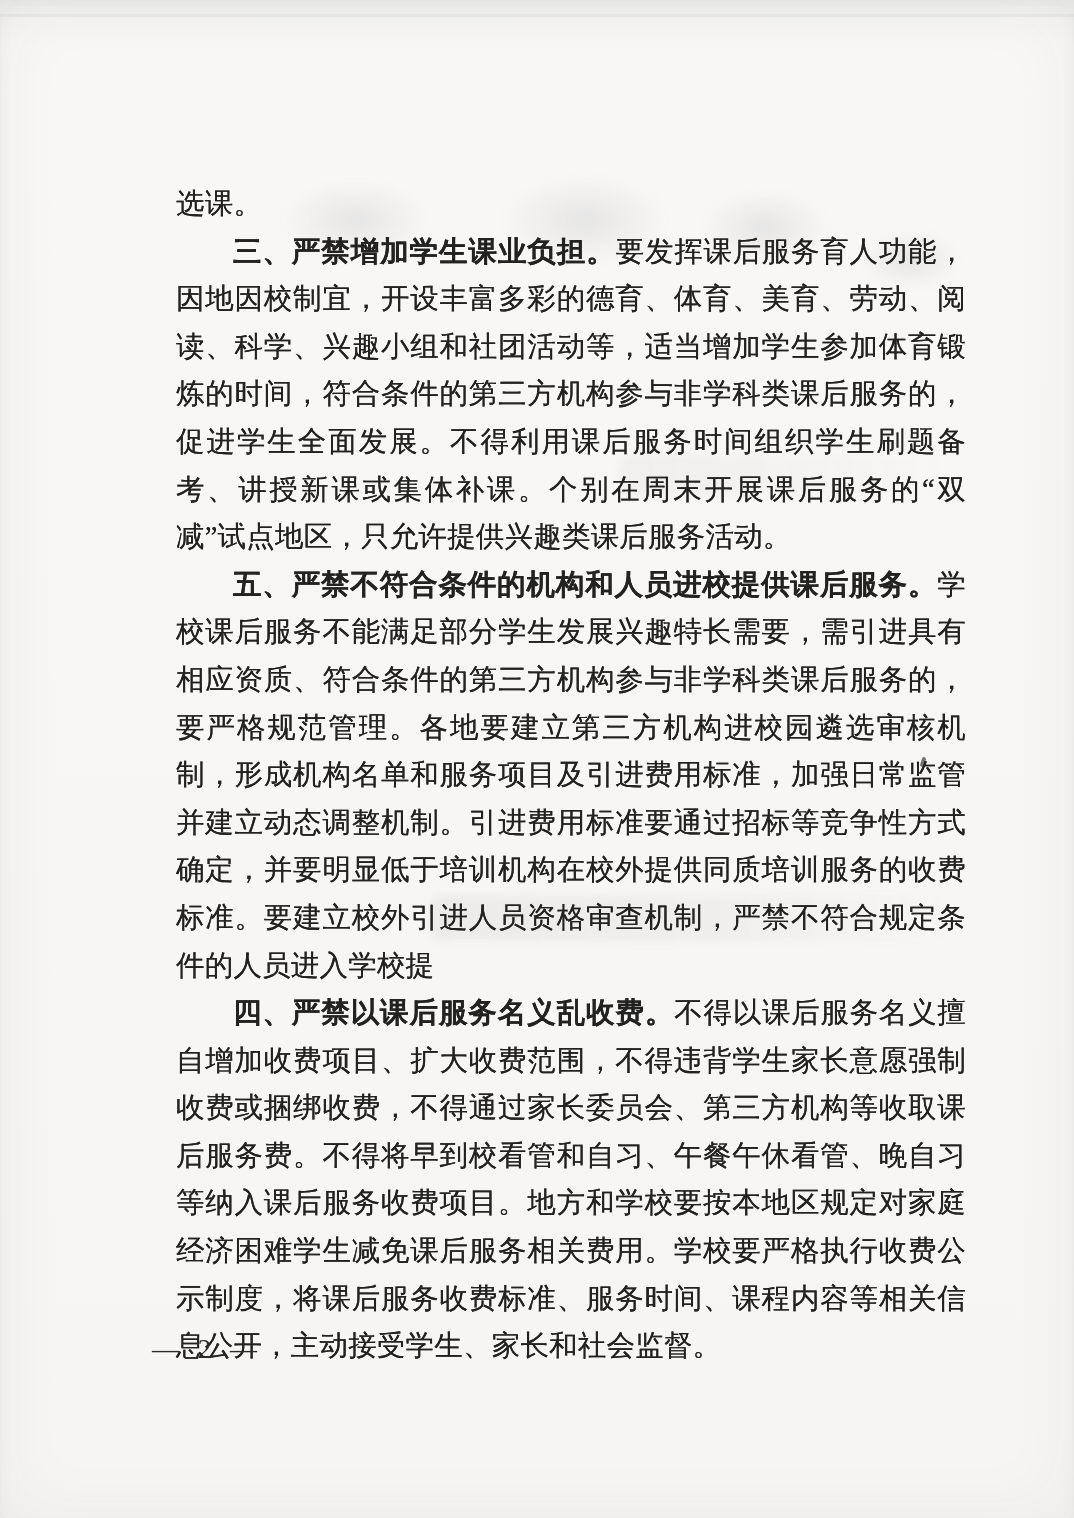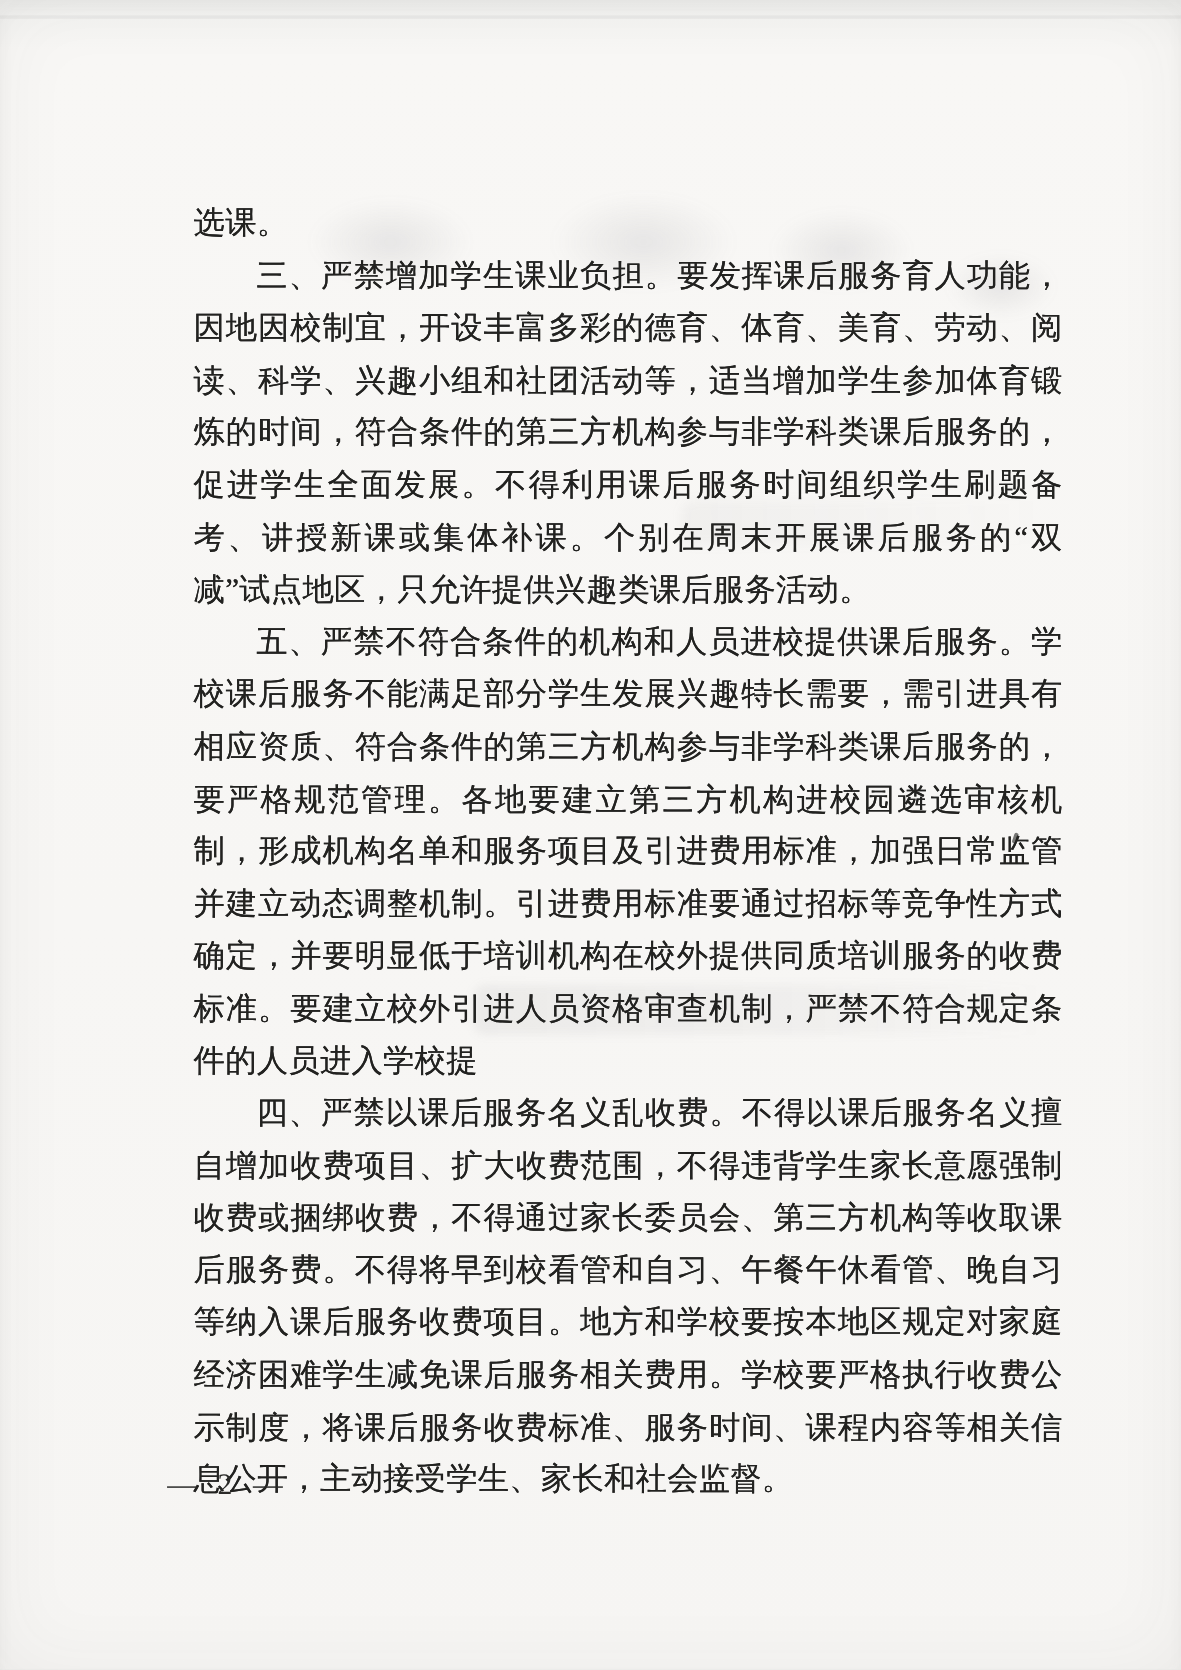--- a/index.html
+++ b/index.html
@@ -65,21 +65,21 @@
     text-align: justify;
     text-align-last: left;
     letter-spacing: 0.2px;
     
     text-shadow: 0 0 0.6px rgba(20,20,20,0.85);
   }
   p.continuation { text-indent: 0; }
   p.para { text-indent: 2em; }
   .run-in {
     font-family: "Liberation Sans", "DejaVu Sans", sans-serif;
-    font-weight: 400;
+    font-weight: 700;
     letter-spacing: 0.4px;
   }
   .page-number {
     position: absolute;
     left: 152px;
     top: 1334px;
     font-size: 27px;
     letter-spacing: 6px;
     color: #2a2a28;
     font-family: "Liberation Serif", "DejaVu Serif", serif;

